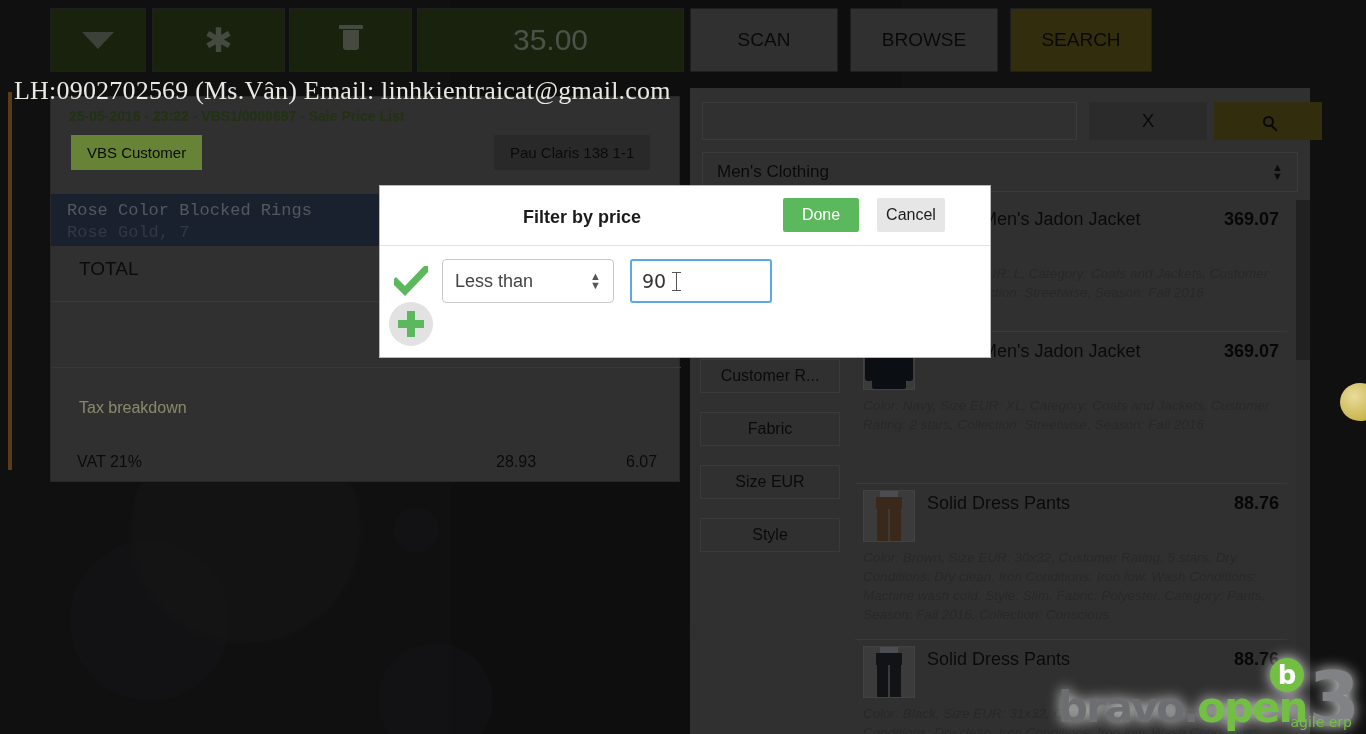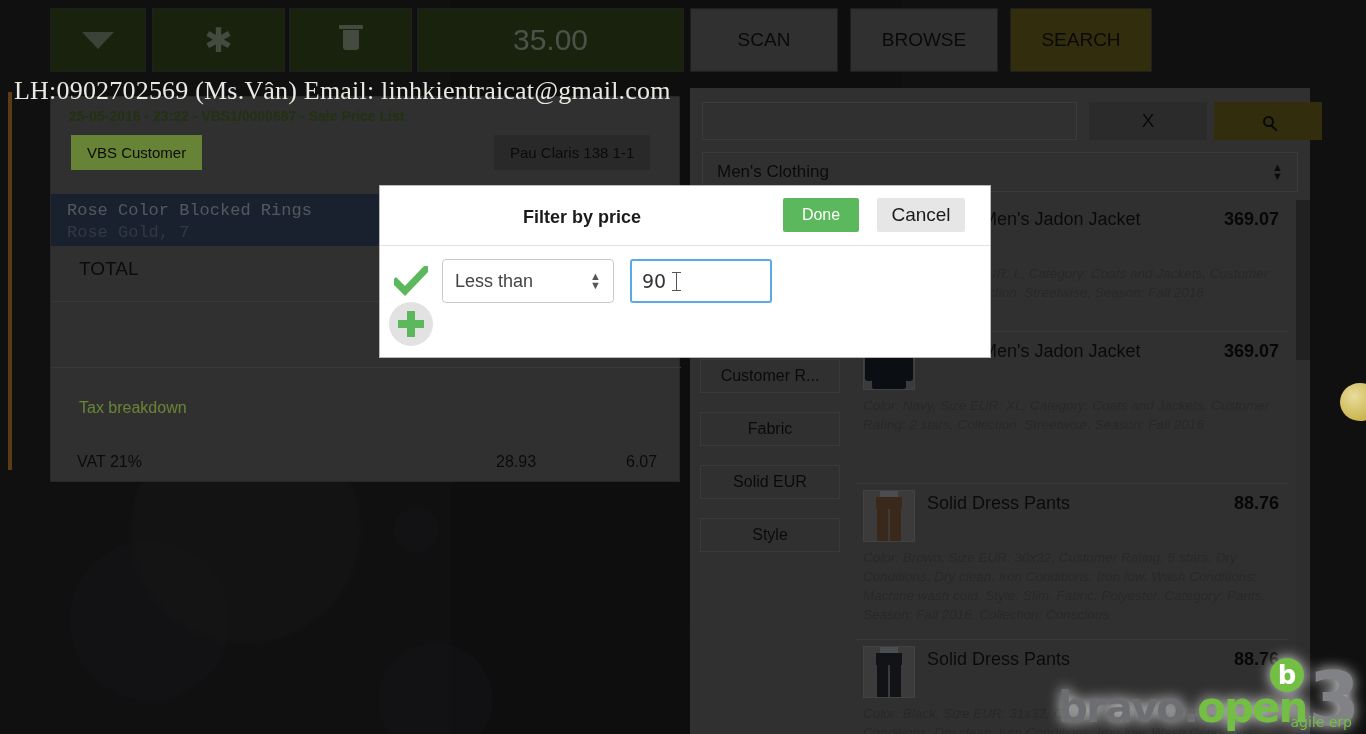--- a/index.html
+++ b/index.html
@@ -119,21 +119,21 @@
   }
   .total-row span { font-size: 19px; color:#151515; }
   .blank-row {
     position:absolute; left:0; top:205px; width:630px; height:66px;
     border-bottom: 1px solid #6a6a6a;
   }
   .tax-head {
     position:absolute; left:0; top:289px; width:630px; height:44px;
     display:flex; align-items:center; padding-left: 28px;
   }
-  .tax-head span { font-size: 16px; color:#bef264; }
+  .tax-head span { font-size: 16px; color:#fef9c3; }
   .tax-line {
     position:absolute; left:0; top:345px; width:630px; height:40px;
     display:flex; align-items:center; padding: 0 28px 0 26px;
     font-size: 16px; color:#141414;
   }
   .tax-line .lbl { flex: 0 0 auto; }
   .tax-line .v1 { position:absolute; left: 445px; }
   .tax-line .v2 { position:absolute; left: 575px; }
 
   
@@ -241,23 +241,23 @@
     font-size: 18px; font-weight: bold; color:#1b1b1b;
   }
   .btn-done {
     position:absolute; left: 403px; top: 12px;
     width: 76px; height: 34px; background:#5cb85c; color:#fff;
     display:flex; align-items:center; justify-content:center;
     font-size: 16px; border-radius: 2px;
   }
   .btn-cancel {
     position:absolute; left: 497px; top: 12px;
-    width: 88px; height: 34px; background:#e6e6e6; color:#1b1b1b;
+    width: 68px; height: 34px; background:#e6e6e6; color:#1b1b1b;
     display:flex; align-items:center; justify-content:center;
-    font-size: 19px; border-radius: 2px;
+    font-size: 16px; border-radius: 2px;
   }
   .modal-body { position:relative; height: 112px; }
   .check {
     position:absolute; left: 14px; top: 20px;
     width: 34px; height: 30px;
   }
   .plus-circle {
     position:absolute; left: 9px; top: 56px;
     width: 44px; height: 44px; border-radius: 50%;
     background: #e2e2e2;
@@ -440,21 +440,21 @@
       <span>Men's Clothing</span>
       <span class="spin">▲<br>▼</span>
     </div>
 
     <div class="filtercol">
       <div class="filter-btn" style="visibility:hidden"></div>
       <div class="filter-btn">Category</div>
       <div class="filter-btn">Color</div>
       <div class="filter-btn">Customer R...</div>
       <div class="filter-btn">Fabric</div>
-      <div class="filter-btn">Solid EUR</div>
+      <div class="filter-btn">Size EUR</div>
       <div class="filter-btn">Style</div>
     </div>
 
     <div class="prodlist">
 
       <div class="prod" style="height:132px">
         <div class="prod-top">
           <div class="prod-thumb">
             <div class="tn-jacket" style="background:#1b2b1b"></div>
           </div>

